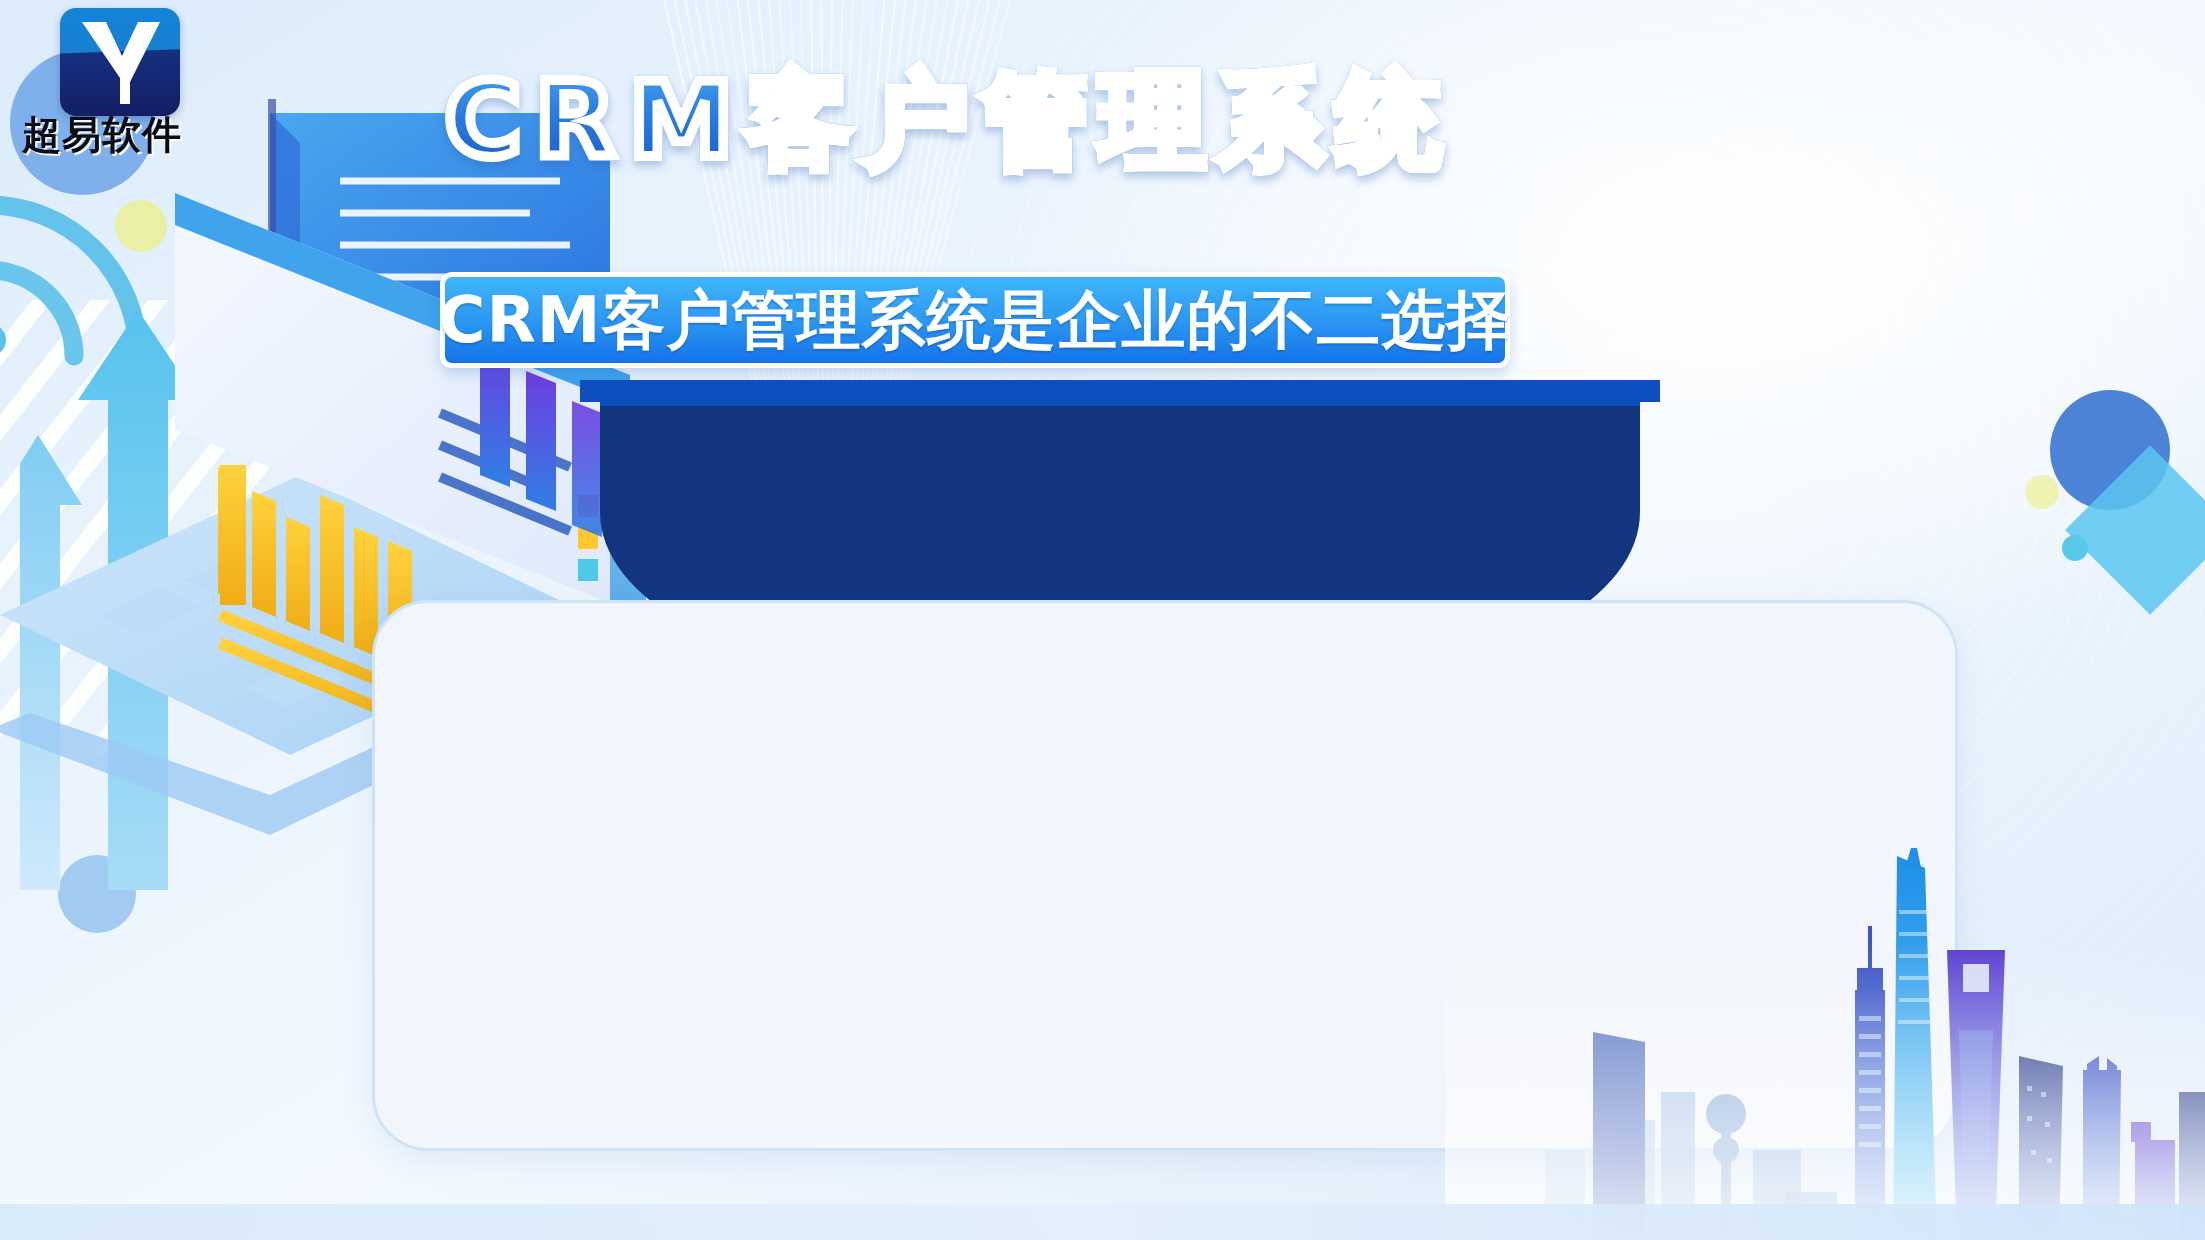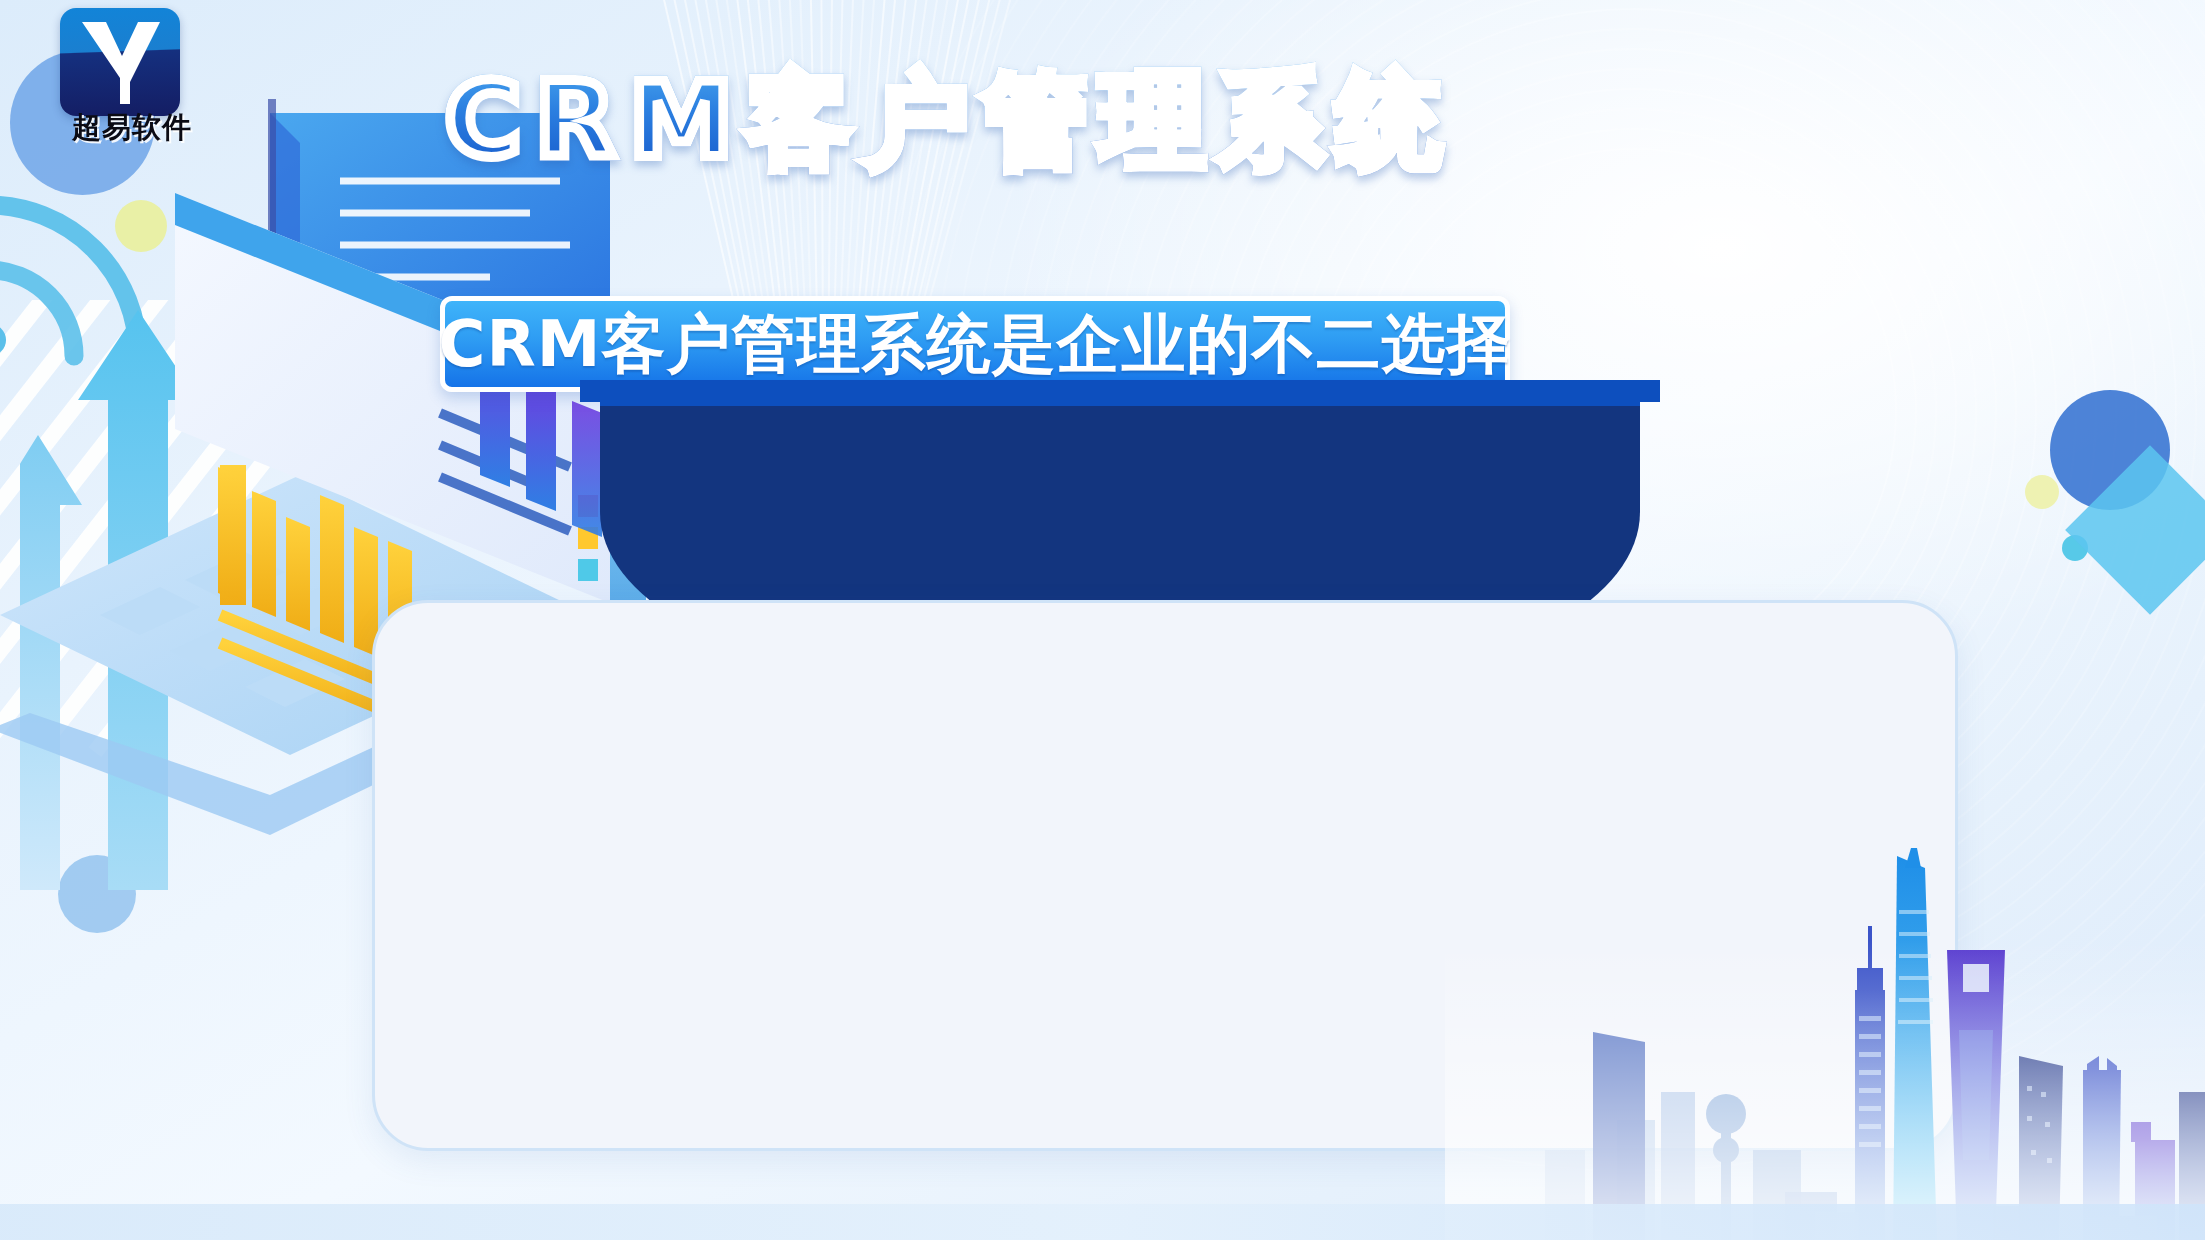--- a/index.html
+++ b/index.html
@@ -30,23 +30,23 @@
 
   .hatch{position:absolute;overflow:hidden;}
   .hatch i{position:absolute;width:16px;height:640px;background:#fff;transform:rotate(38deg);transform-origin:center;}
 
   
   #logo{position:absolute;left:22px;top:8px;width:220px;height:190px;}
   #logoMark{position:absolute;left:38px;top:0px;width:120px;height:108px;border-radius:16px;
      background:linear-gradient(178deg,#1284d8 0%,#1a7fd0 40%,#15307f 41%,#141d63 100%);
      box-shadow:0 3px 8px rgba(18,50,120,.28);}
   #logoMark svg{position:absolute;left:0;top:0;}
-  #logoText{position:absolute;left:0px;top:100px;width:220px;text-align:center;
+  #logoText{position:absolute;left:0px;top:100px;width:220px;text-align:left;
      font-family:"DejaVu Serif","Liberation Serif",serif;
-     font-weight:700;font-size:29px;color:#0b0b14;letter-spacing:1px;
+     font-weight:700;font-size:39px;color:#0b0b14;letter-spacing:1px;
      text-shadow:2px 2px 0 rgba(255,255,255,.9);}
 
   
   #illus{position:absolute;left:-30px;top:95px;width:760px;height:760px;}
 
   
   #title{position:absolute;left:0;top:66px;width:1900px;text-align:center;
      font-size:104px;font-weight:700;line-height:1.05;letter-spacing:14px;
      font-family:"DejaVu Sans","Liberation Sans",sans-serif;
      white-space:nowrap;}
@@ -55,21 +55,21 @@
      -webkit-background-clip:text;background-clip:text;color:transparent;
      -webkit-text-stroke:10px #ffffff;
      paint-order:stroke fill;
      filter:drop-shadow(0 5px 4px rgba(35,90,175,.30));
   }
 
   #subBar{position:absolute;left:440px;top:272px;width:1060px;height:86px;
      background:linear-gradient(180deg,#3fb4fa 0%,#2e9cf3 45%,#1573e8 100%);
      border:5px solid #ffffff;border-radius:12px;
      box-shadow:0 6px 14px rgba(30,90,180,.22);
-     display:flex;align-items:center;justify-content:center;margin-top:24px;}
+     display:flex;align-items:center;justify-content:center;}
   #subBar span{font-size:64px;font-weight:700;color:#ffffff;letter-spacing:1px;
      white-space:nowrap;font-family:"DejaVu Sans","Liberation Sans",sans-serif;
      text-shadow:0 2px 2px rgba(14,70,150,.35);}
 
   
   #navyBlob{position:absolute;left:600px;top:392px;width:1040px;height:280px;
      background:#13357f;border-radius:0 0 300px 300px/0 0 160px 160px;}
   #navyBlob:after{content:"";position:absolute;left:0;top:-10px;width:100%;height:24px;background:#0d4fbe;}
 
   #topbar{position:absolute;left:580px;top:380px;width:1080px;height:22px;background:#0d4fbe;}

